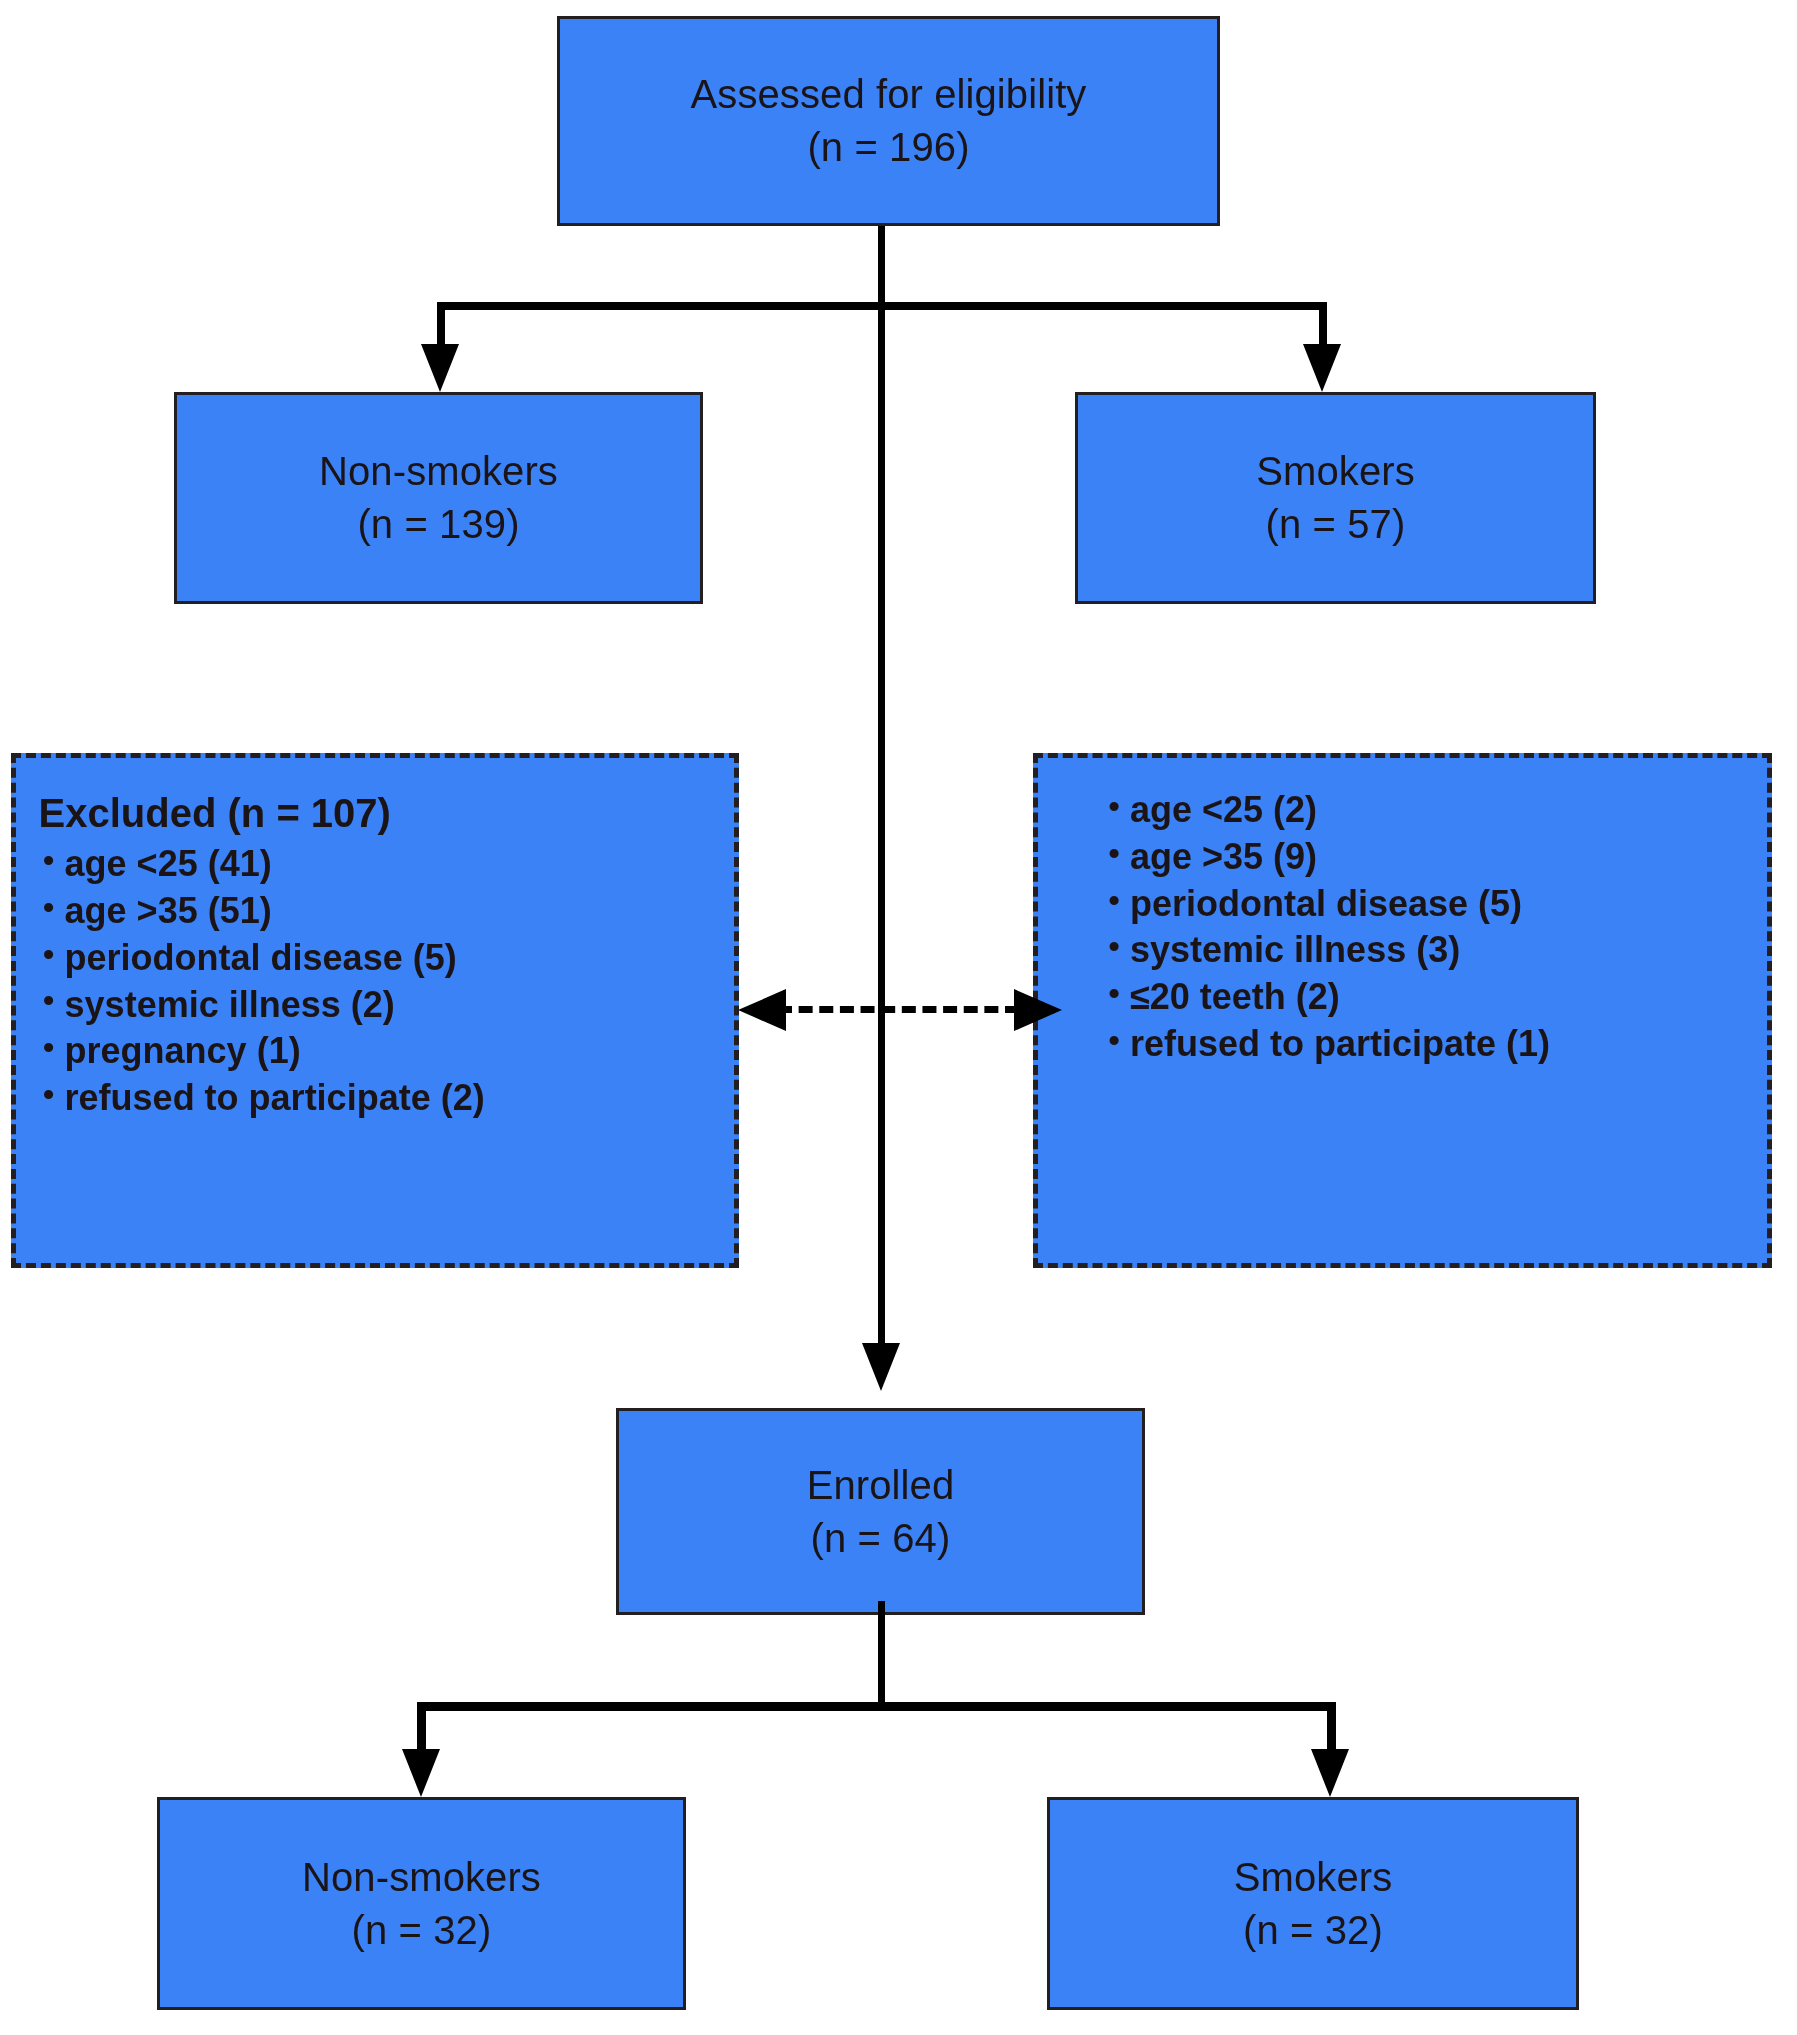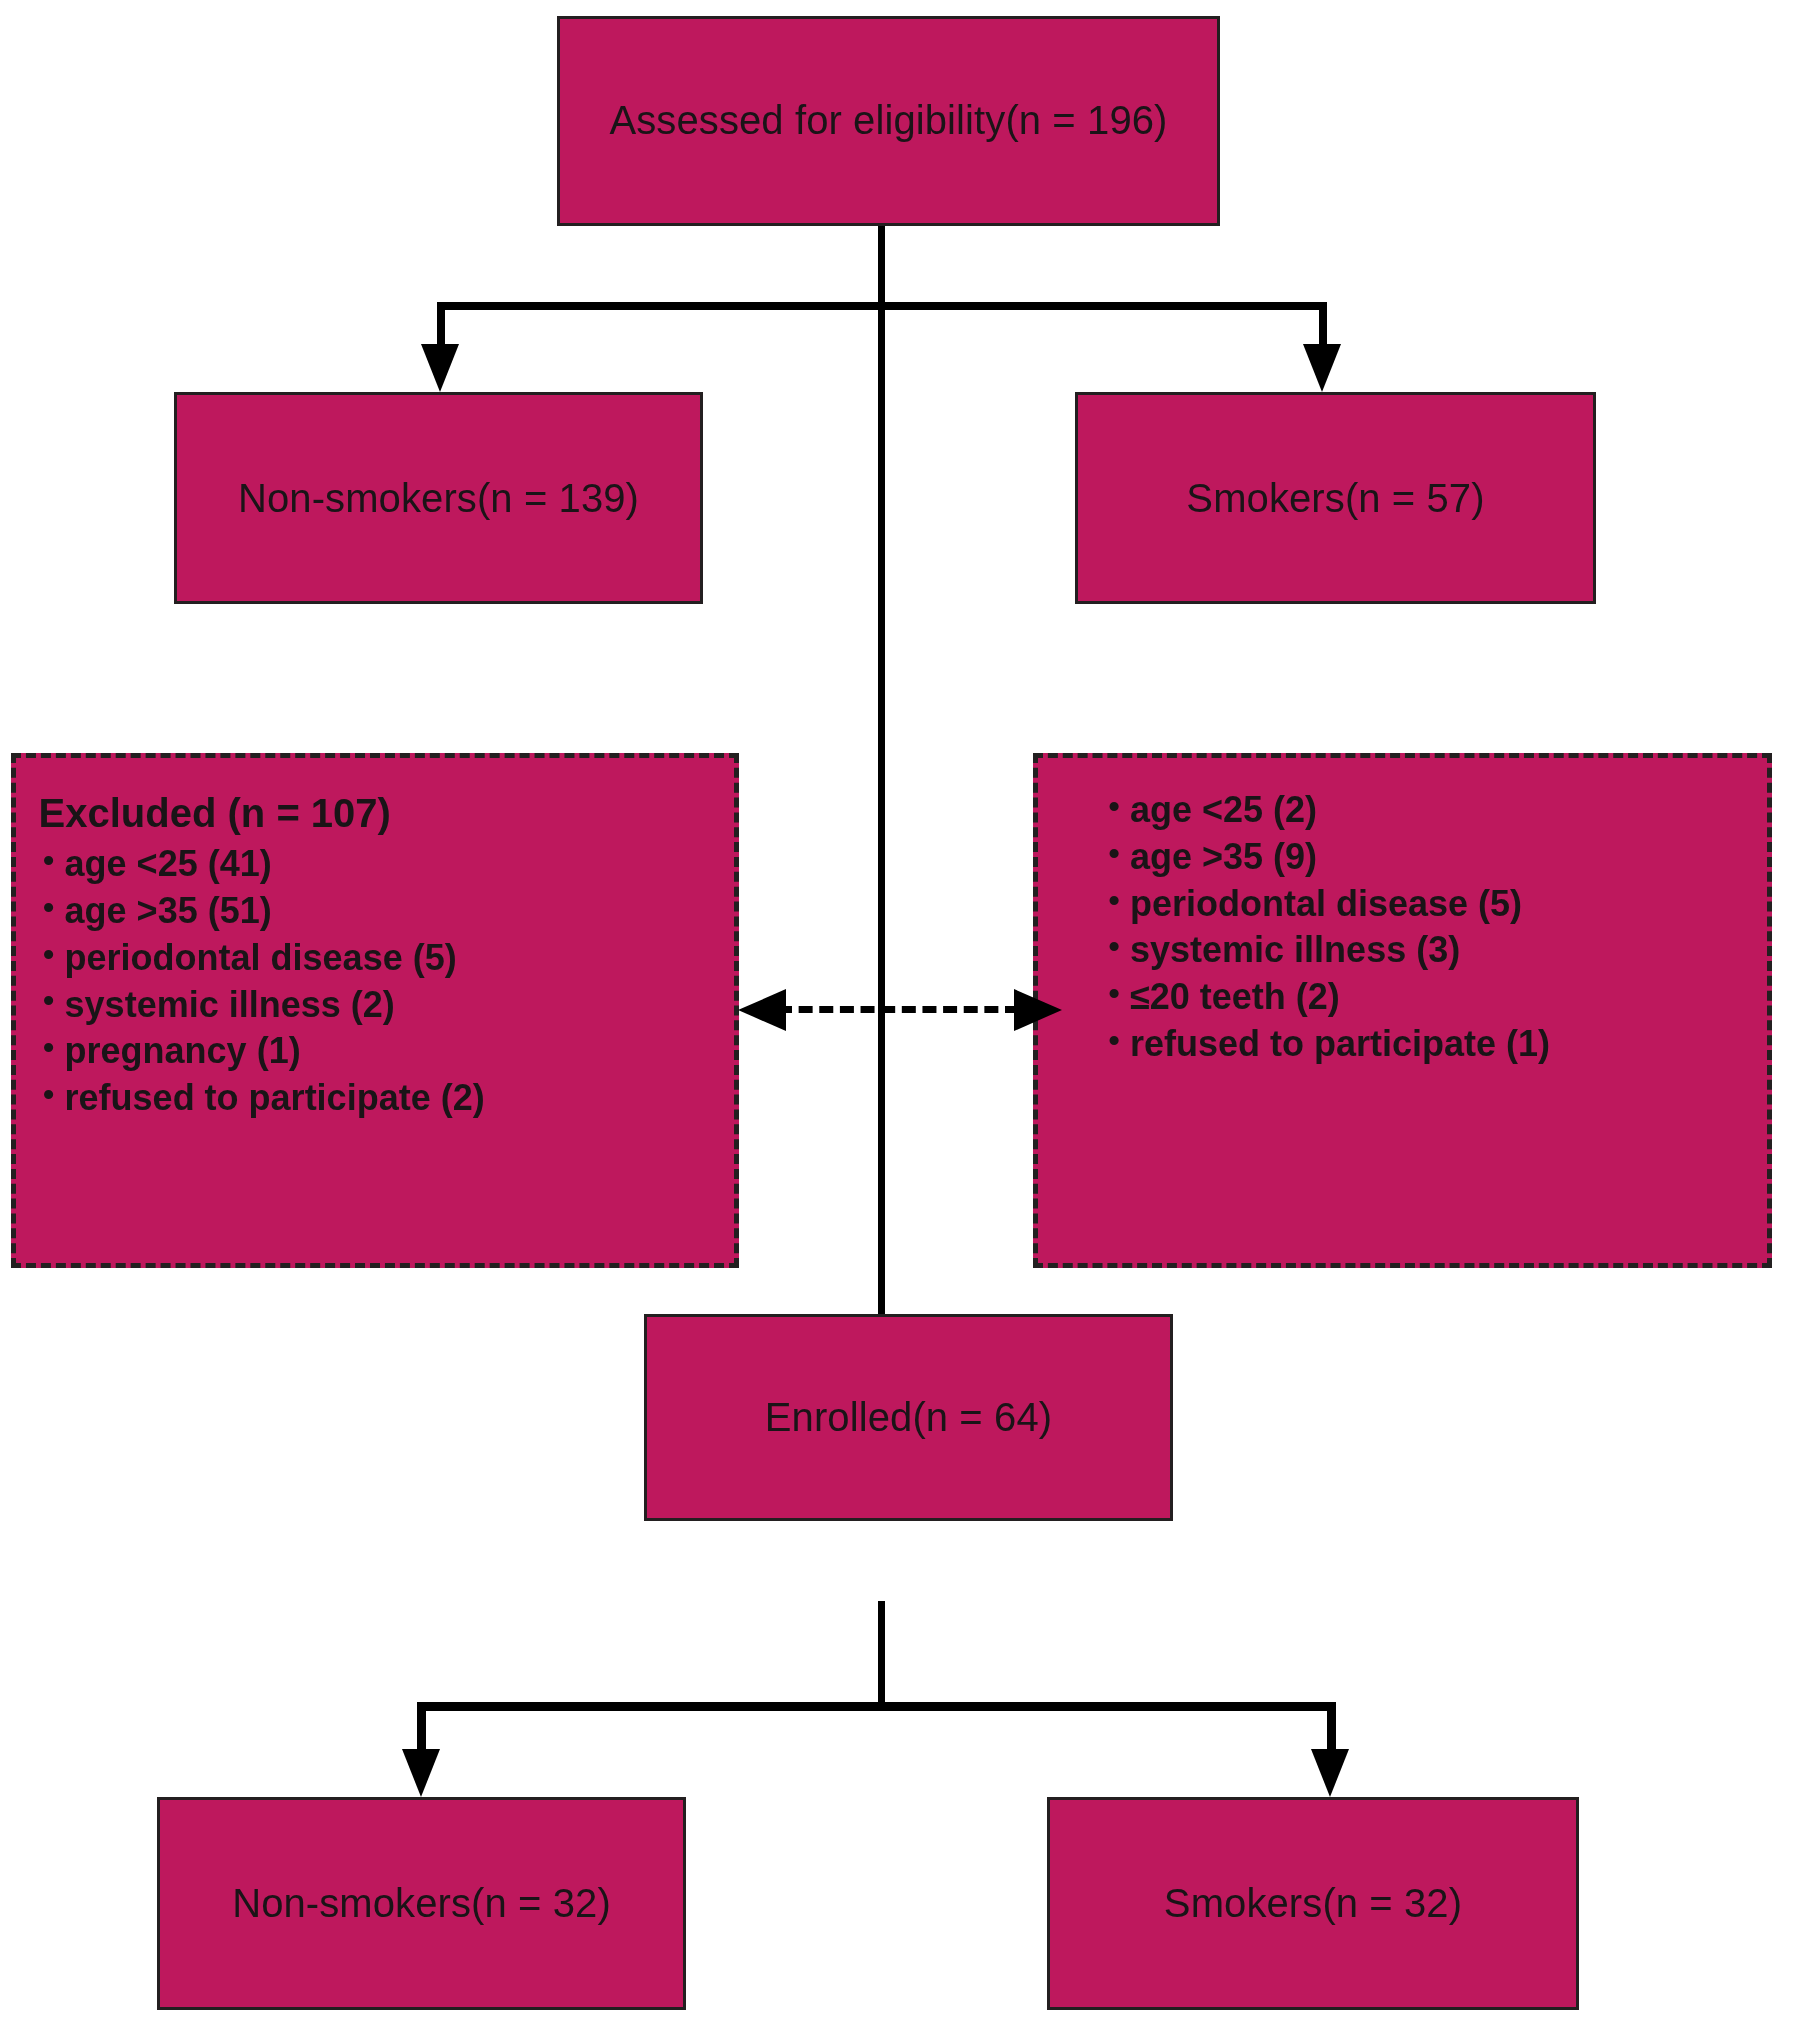--- a/index.html
+++ b/index.html
@@ -12,23 +12,23 @@
     width: 1797px;
     height: 2035px;
     background: #ffffff;
     font-family: "Liberation Sans", "DejaVu Sans", sans-serif;
     color: #1a1417;
     overflow: hidden;
   }
   .node {
     position: absolute;
     box-sizing: border-box;
-    background: #be185d;
+    background: #3b82f6;
     display: flex;
-    flex-direction: row;
+    flex-direction: column;
     align-items: center;
     justify-content: center;
     text-align: center;
   }
   .node.solid {
     border: 3.9px solid #231f20;
   }
   .node.dashed {
     border: 5px dashed #231f20;
     align-items: flex-start;
@@ -161,21 +161,21 @@
         <li>≤20 teeth (2)</li>
         <li>refused to participate (1)</li>
       </ul>
     </div>
   </div>
 
   <div class="dash-h" style="left:778px; top:1006px; width:241px;"></div>
   <div class="arrowhead arrow-left" style="left:738px; top:989px;"></div>
   <div class="arrowhead arrow-right" style="left:1014px; top:989px;"></div>
 
-  <div class="node solid" style="left:616px; top:1314px; width:529px; height:207px;margin-left:28px;">
+  <div class="node solid" style="left:616px; top:1408px; width:529px; height:207px;">
     <div class="node-line">Enrolled</div>
     <div class="node-line">(n = 64)</div>
   </div>
 
   <div class="vline" style="left:878px; top:1601px; width:7.3px; height:106px;"></div>
   <div class="hline" style="left:417px; top:1702px; width:918px; height:9px;"></div>
   <div class="vline" style="left:417px; top:1702px; width:9px; height:59px;"></div>
   <div class="arrowhead arrow-down" style="left:402px; top:1749px;"></div>
   <div class="vline" style="left:1327px; top:1702px; width:9px; height:59px;"></div>
   <div class="arrowhead arrow-down" style="left:1311px; top:1749px;"></div>

